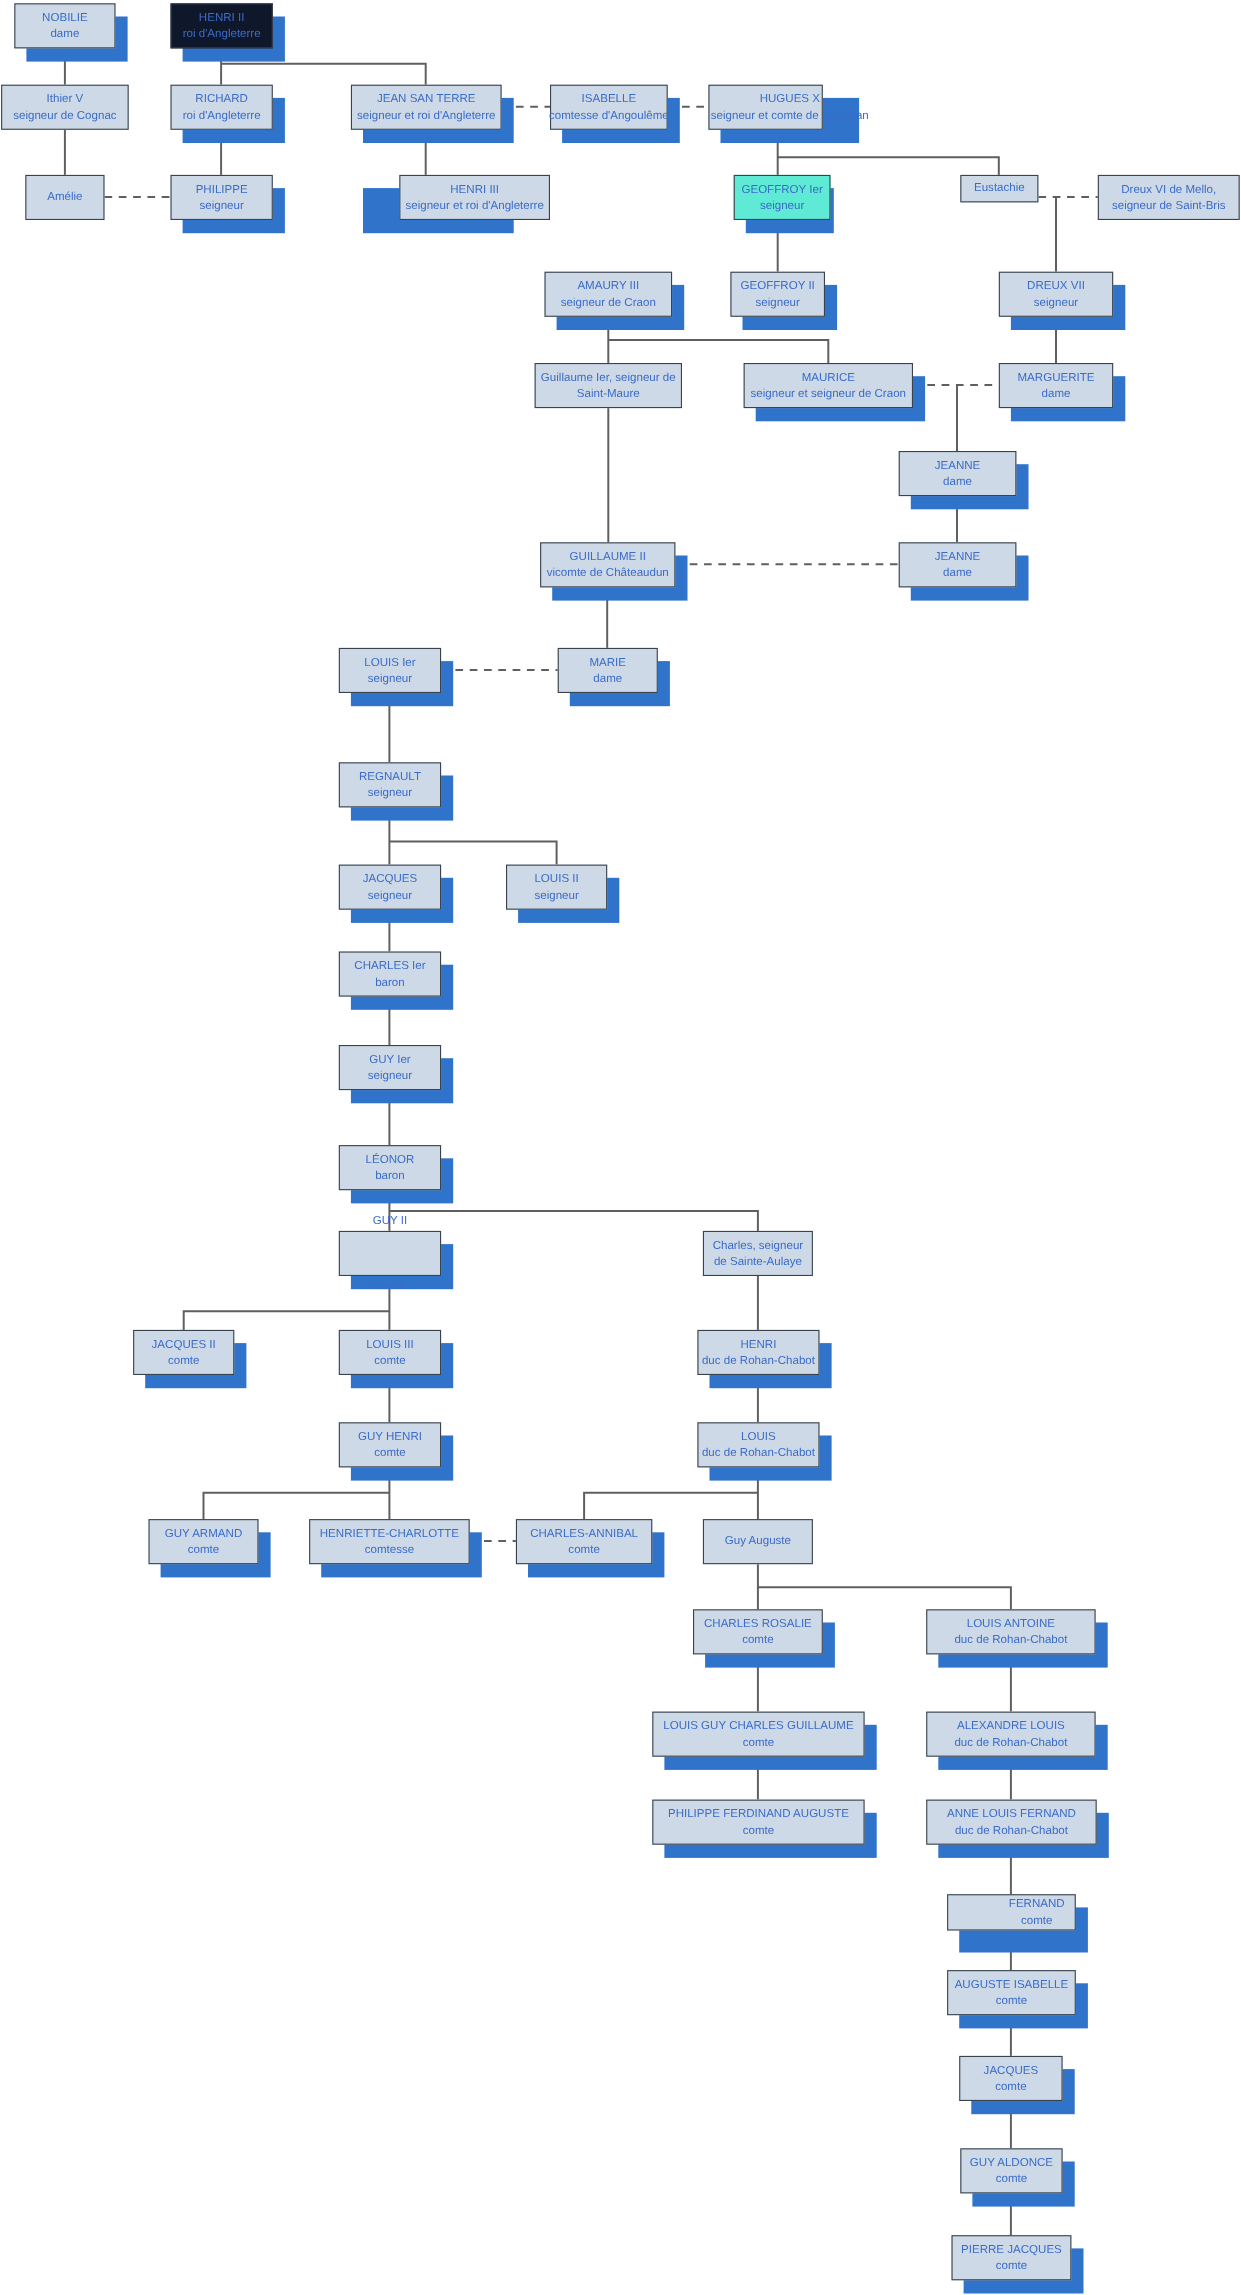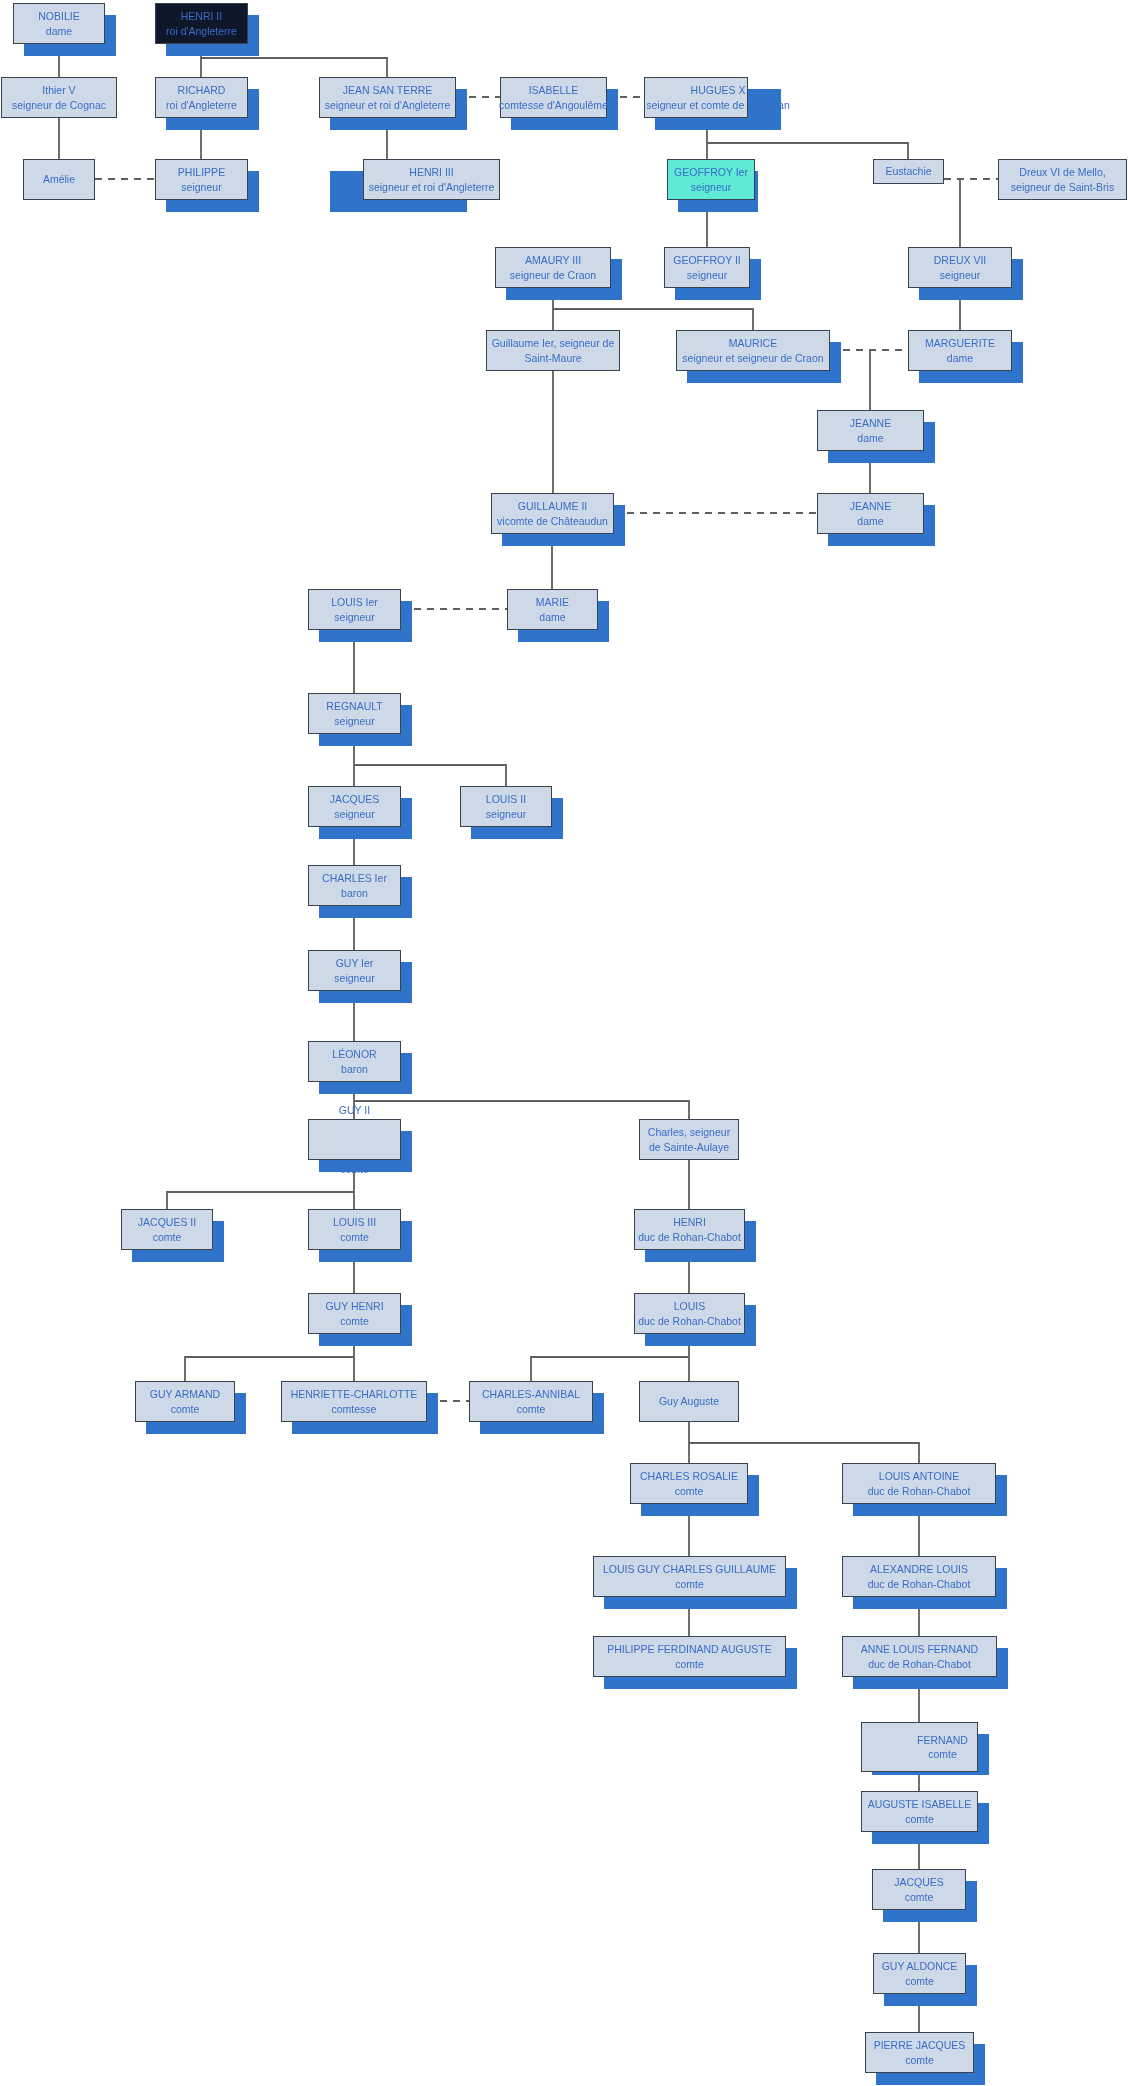--- a/index.html
+++ b/index.html
@@ -320,21 +320,21 @@
     <div class="person-box" style="left: 593px; top: 1636px; width: 193px; height: 41px; background: rgb(205, 217, 231); border: 1.5px solid rgb(57, 67, 78); color: rgb(58, 108, 200);">
       <span class="line1">PHILIPPE FERDINAND AUGUSTE</span>
       <span class="line2">comte</span>
     </div>
     <div class="node-shadow" style="left: 853px; top: 1648px; width: 155px; height: 41px; background: rgb(47, 115, 203);"></div>
     <div class="person-box" style="left: 842px; top: 1636px; width: 155px; height: 41px; background: rgb(205, 217, 231); border: 1.5px solid rgb(57, 67, 78); color: rgb(58, 108, 200);">
       <span class="line1">ANNE LOUIS FERNAND</span>
       <span class="line2">duc de Rohan-Chabot</span>
     </div>
     <div class="node-shadow" style="left: 872px; top: 1734px; width: 117px; height: 41px; background: rgb(47, 115, 203);"></div>
-    <div class="person-box" style="left: 861px; top: 1722px; width: 117px; height: 50px; background: rgb(205, 217, 231); border: 1.5px solid rgb(57, 67, 78); color: rgb(58, 108, 200); padding-left: 46px;">
+    <div class="person-box" style="left: 861px; top: 1722px; width: 117px; height: 33px; background: rgb(205, 217, 231); border: 1.5px solid rgb(57, 67, 78); color: rgb(58, 108, 200); padding-left: 46px;">
       <span class="line1">FERNAND</span>
       <span class="line2">comte</span>
     </div>
     <div class="node-shadow" style="left: 872px; top: 1803px; width: 117px; height: 41px; background: rgb(47, 115, 203);"></div>
     <div class="person-box" style="left: 861px; top: 1791px; width: 117px; height: 41px; background: rgb(205, 217, 231); border: 1.5px solid rgb(57, 67, 78); color: rgb(58, 108, 200);">
       <span class="line1">AUGUSTE ISABELLE</span>
       <span class="line2">comte</span>
     </div>
     <div class="node-shadow" style="left: 883px; top: 1881px; width: 94px; height: 41px; background: rgb(47, 115, 203);"></div>
     <div class="person-box" style="left: 872px; top: 1869px; width: 94px; height: 41px; background: rgb(205, 217, 231); border: 1.5px solid rgb(57, 67, 78); color: rgb(58, 108, 200);">

